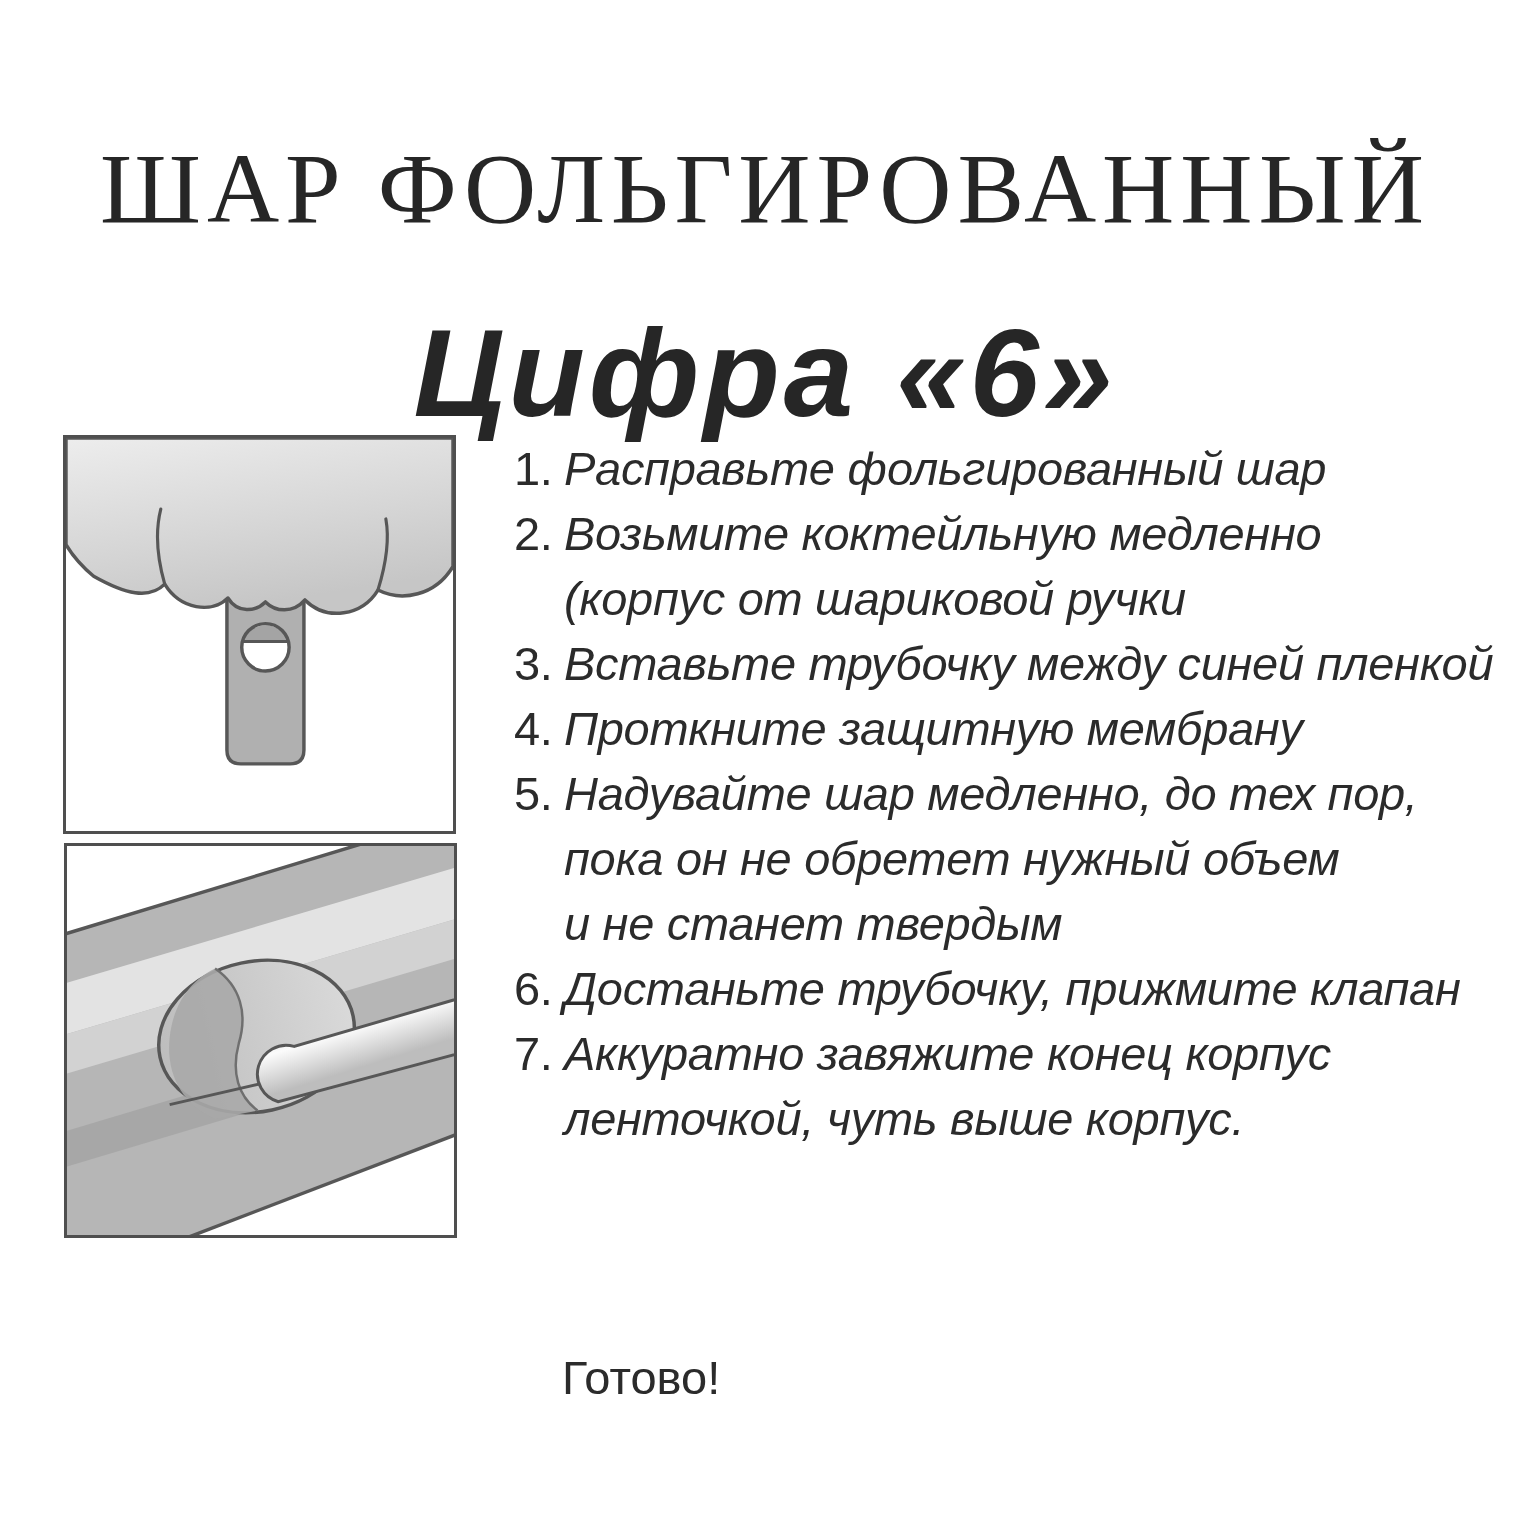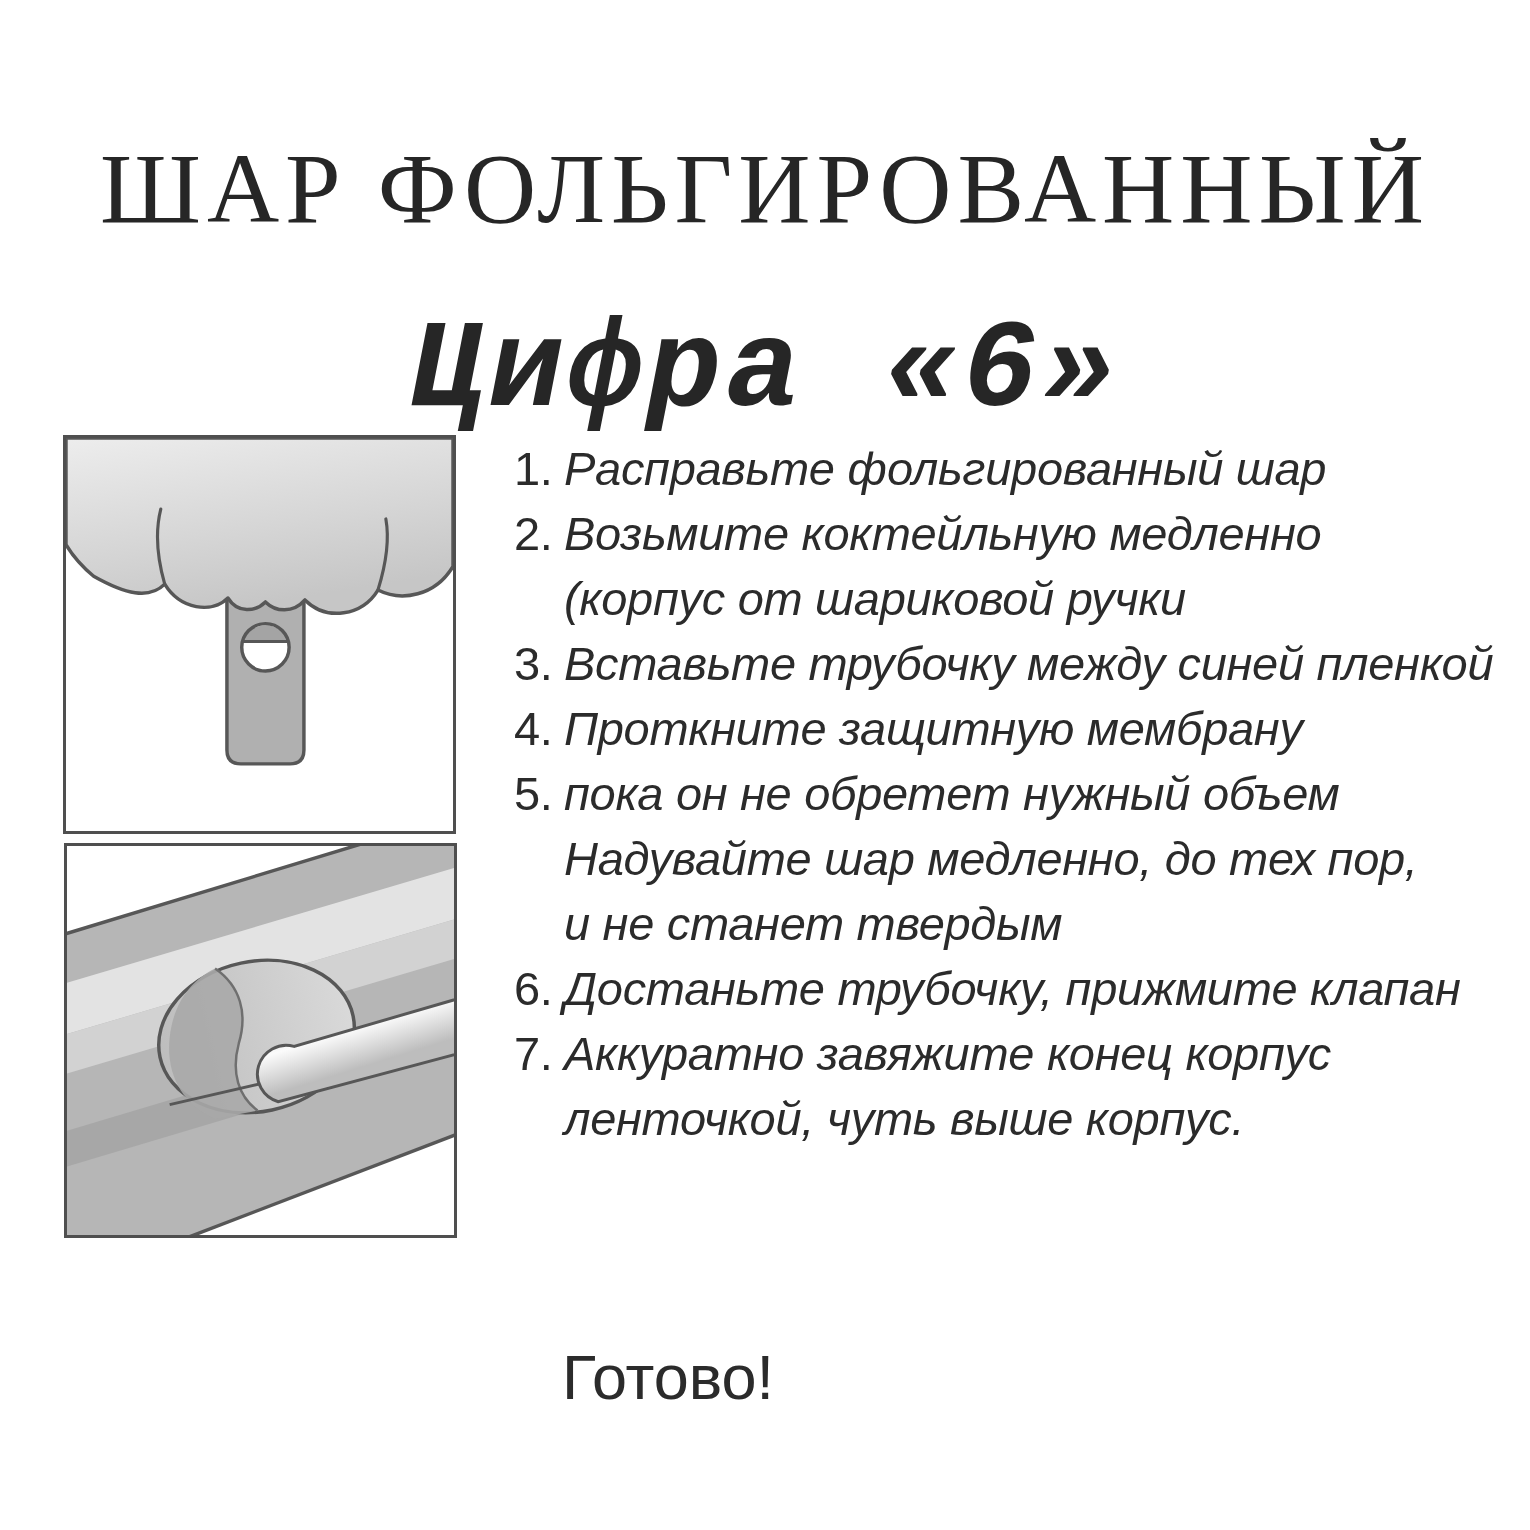--- a/index.html
+++ b/index.html
@@ -7,39 +7,39 @@
     width:1530px;height:1530px;position:relative;background:#ffffff;
     font-family:"Liberation Sans",sans-serif;color:#2b2b2b;overflow:hidden;
   }
   .title{
     position:absolute;top:62px;left:0;width:100%;text-align:center;
     font-family:"Liberation Serif",serif;font-weight:normal;
     font-size:100px;line-height:120px;letter-spacing:6px;color:#262626;white-space:nowrap;
   }
   .subtitle{
     position:absolute;top:196px;left:0;width:100%;text-align:center;
-    font-family:Liberation Mono, monospace;font-weight:bold;font-style:italic;
+    font-family:Liberation Sans, sans-serif;font-weight:bold;font-style:italic;
     font-size:125px;line-height:145px;letter-spacing:4px;color:#262626;white-space:nowrap;
   }
   .figure{
     position:absolute;border:3px solid #4f4f4f;background:#fff;box-sizing:border-box;
   }
   #figure1{left:63px;top:435px;width:393px;height:399px;}
   #figure2{left:64px;top:843px;width:393px;height:395px;}
   .figure svg{display:block;width:100%;height:100%;}
   .steps{
     position:absolute;left:514px;top:436px;width:1000px;
     font-size:47px;line-height:65px;letter-spacing:-0.3px;color:#2b2b2b;
   }
   .step{display:flex;}
   .step-num{flex:0 0 50px;}
   .step-lines{flex:1 1 auto;font-style:italic;}
   .done{
     position:absolute;left:562px;top:1345px;
-    font-size:63px;line-height:65px;color:#2b2b2b;
+    font-size:47px;line-height:65px;color:#2b2b2b;
   }
 </style>
 </head>
 <body>
 
 <h1 class="title">ШАР ФОЛЬГИРОВАННЫЙ</h1>
 <h2 class="subtitle">Цифра «6»</h2>
 
 <div class="figure" id="figure1">
   <svg viewBox="0 0 392 398" preserveAspectRatio="none">
@@ -133,22 +133,22 @@
     </div>
     <div class="step">
       <span class="step-num">4.</span>
       <div class="step-lines">
         <div>Проткните защитную мембрану</div>
       </div>
     </div>
     <div class="step">
       <span class="step-num">5.</span>
       <div class="step-lines">
+        <div>Надувайте шар медленно, до тех пор,</div>
         <div>пока он не обретет нужный объем</div>
-        <div>Надувайте шар медленно, до тех пор,</div>
         <div>и не станет твердым</div>
       </div>
     </div>
     <div class="step">
       <span class="step-num">6.</span>
       <div class="step-lines">
         <div>Достаньте трубочку, прижмите клапан</div>
       </div>
     </div>
     <div class="step">

